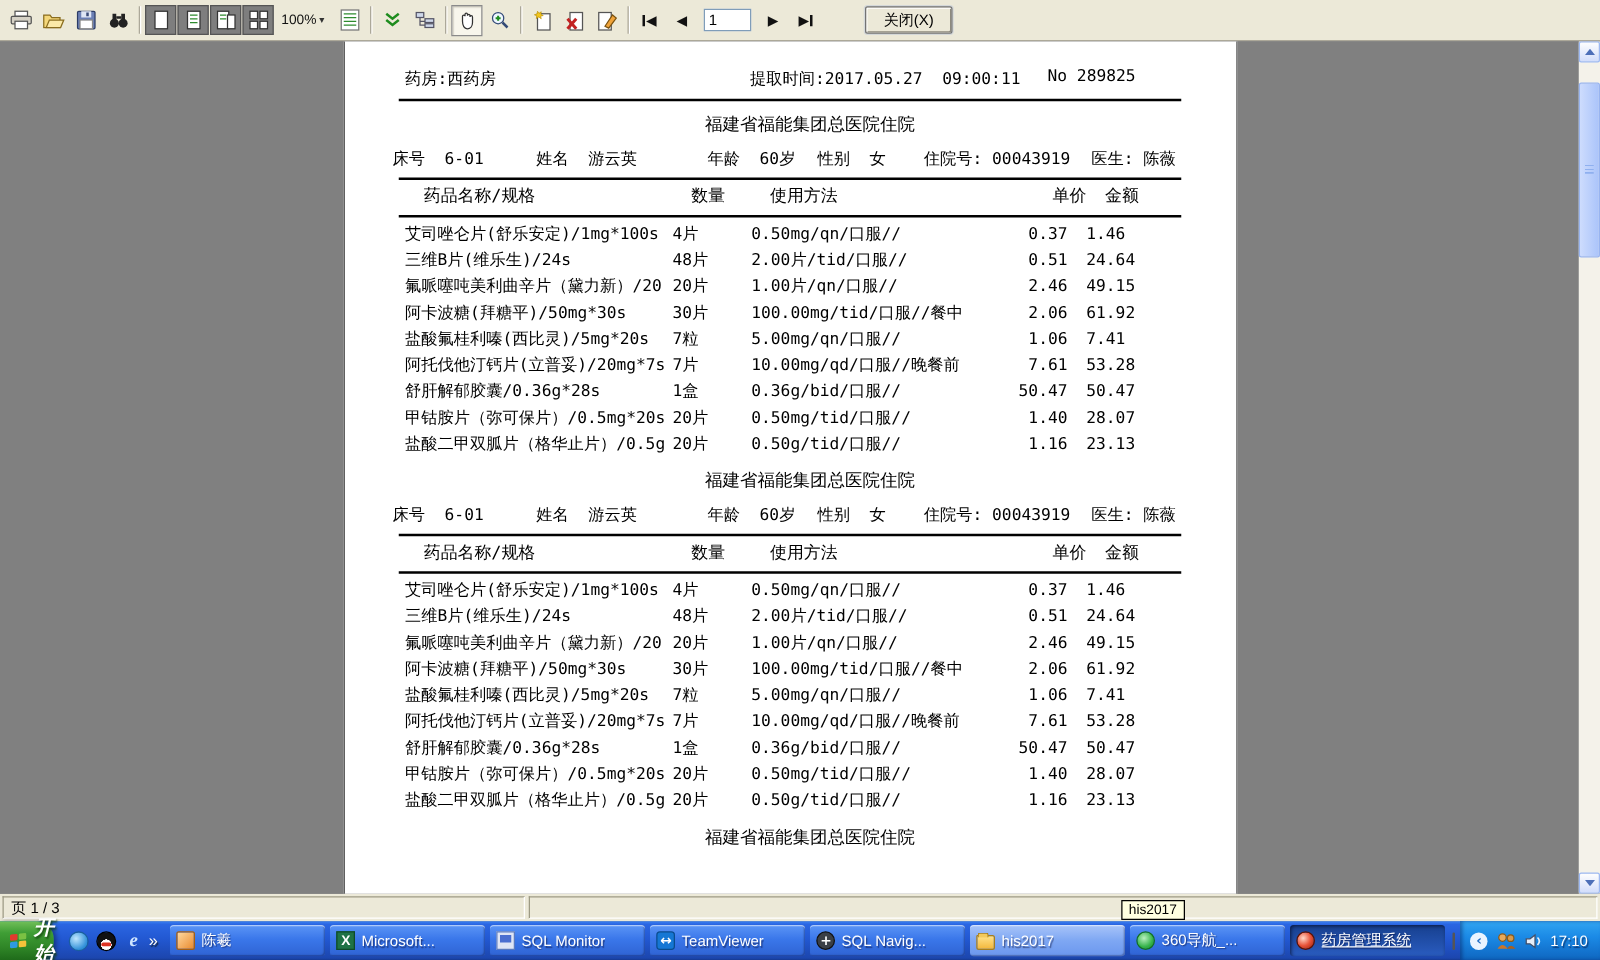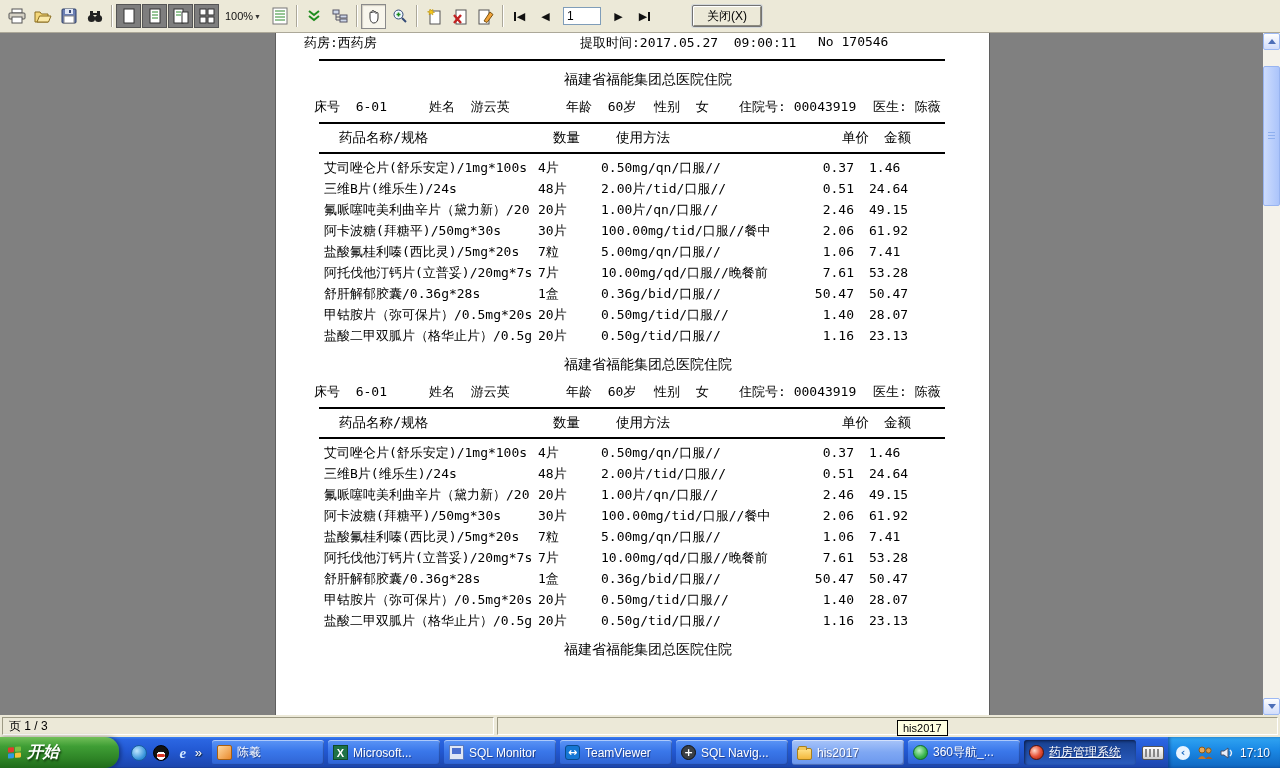--- a/index.html
+++ b/index.html
@@ -44,22 +44,22 @@
   .btn-close-preview { margin-left:34px; height:22px; padding:1px 14px; background:#ece9d8;
     border:1px solid #737373; border-radius:2px; box-shadow:inset 1px 1px 0 #fff, inset -1px -1px 0 #8d8a7e, 0 0 0 1px #7a96df33;
     font:12px "Liberation Sans",sans-serif; color:#000; }
 
   
   .docarea { flex:1 1 auto; position:relative; overflow:hidden; background:#808080; }
   .page { position:absolute; left:275px; top:0; width:715px; min-height:120%; background:#fff;
     border-left:1px solid #5f5f5f; border-right:1px solid #5f5f5f;
     font-family:"DejaVu Sans Mono","DejaVu Sans",monospace; color:#000; padding-bottom:60px; }
   .doc-title { text-align:center; font-size:20px; margin-top:10px; letter-spacing:1px; }
-  .doc-meta { display:grid; grid-template-columns:276px 238px auto; padding:0 44px 0 28px;
-    font-size:13px; margin-top:1px; white-space:pre; }
+  .doc-meta { display:grid; grid-template-columns:276px 238px auto; padding:0 44px 0 48px;
+    font-size:13px; margin-top:21px; white-space:pre; }
   .rule { border-top:2px solid #000; margin:6px 44px 0 43px; }
   .rule.thin { margin-top:7px; }
   .hospital { text-align:center; font-size:14px; margin-top:10px;margin-left:31px; }
   .patient { display:grid; grid-template-columns:115px 137px 88px 85px 134px auto;
     padding:0 44px 0 38px; font-size:13px; margin-top:9px; white-space:pre; }
   .thead, .trow { display:grid; grid-template-columns:214px 63px 196px 57px auto; padding:0 44px 0 48px; }
   .thead { font-size:13.5px; margin-top:5px; line-height:17px;margin-left:15px; }
   .tbody { margin-top:3px; }
   .trow { font-size:13px; line-height:21px; }
   .c-price { text-align:right; }
@@ -77,21 +77,21 @@
   .sb-btn.down .sb-arrow { border-top:5px solid #4d6fb8; }
   .sb-thumb { position:absolute; left:0; top:33px; width:17px; height:140px; border:1px solid #98b4f0; border-radius:2px;
     background:linear-gradient(90deg,#cddcfd,#abc4fa); }
   .sb-thumb::after { content:""; position:absolute; left:4px; right:4px; top:50%; height:7px; margin-top:-4px;
     background:repeating-linear-gradient(180deg,#8fb0ef 0 1px,transparent 1px 3px); }
 
   
   .statusbar { height:22px; flex:0 0 22px; background:#ece9d8; display:flex; gap:3px; padding:2px 2px; }
   .sb-panel { border:1px solid; border-color:#9d9a84 #ffffff #ffffff #9d9a84; font-size:12px;
     display:flex; align-items:center; padding:0 6px; color:#000; }
-  .sb-panel.left { width:492px; } .sb-panel.rightp { flex:1; }
+  .sb-panel.left { width:418px; } .sb-panel.rightp { flex:1; }
 
   
   .tooltip { position:absolute; left:897px; top:720px; background:#ffffe1; border:1px solid #000;
     font:11px "Liberation Sans",sans-serif; padding:1px 5px; z-index:50; }
 
   
   .taskbar { height:31px; flex:0 0 31px; display:flex; align-items:stretch;
     background:linear-gradient(180deg,#3a80f2 0%,#2b66e2 8%,#2258d2 45%,#1c46ae 95%,#163a92 100%); }
   .start-btn { width:119px; display:flex; align-items:center; gap:6px; padding-left:8px; cursor:pointer;
     background:linear-gradient(180deg,#71bf59 0%,#3f9e35 30%,#2e8426 70%,#1f6b1a 100%);
@@ -101,21 +101,21 @@
   .flag i { display:block; border-radius:1px; }
   .flag .f1{background:#e23a2e;} .flag .f2{background:#7bc143;} .flag .f3{background:#2e9ae2;} .flag .f4{background:#f6c23a;}
   .quick-launch { display:flex; align-items:center; gap:6px; padding:0 8px 0 12px; }
   .ql-icon { width:16px; height:16px; display:inline-block; cursor:pointer; }
   .icon-360-browser { border-radius:50%; background:radial-gradient(circle at 35% 35%,#bfe6ff,#2f8fd8 70%); border:1px solid #1a5f9e; }
   .icon-qq { border-radius:50%; background:radial-gradient(circle at 50% 70%,#fff 0 35%,#111 36%); border:1px solid #000; position:relative; }
   .icon-qq::after { content:""; position:absolute; left:3px; right:3px; bottom:3px; height:3px; background:#d32; border-radius:2px; }
   .icon-internet-explorer { color:#cfe6ff; font:italic bold 15px "Liberation Serif",serif; text-align:center; line-height:16px; }
   .ql-chevron { color:#fff; font-size:13px; margin-left:-2px; cursor:pointer; text-shadow:1px 1px 1px #123; }
   .task-buttons { display:flex; align-items:flex-start; }
-  .task-btn { width:112px; height:25px; margin:3px 2px 0; border-radius:3px; cursor:pointer;
+  .task-btn { width:124px; height:25px; margin:3px 2px 0; border-radius:3px; cursor:pointer;
     background:linear-gradient(180deg,#5c95f6,#3a77ea 45%,#2f63d3);
     box-shadow:inset 0 1px 0 rgba(255,255,255,.5), inset -1px -1px 1px rgba(0,0,40,.3);
     color:#fff; display:flex; align-items:center; gap:5px; padding:0 5px; font-size:12px; overflow:hidden; white-space:nowrap; }
   .task-btn.active { background:linear-gradient(180deg,#a8c4f9,#7ea7f3 50%,#6b97ee); }
   .task-btn.pressed { background:linear-gradient(180deg,#17408f,#2a5cc0); box-shadow:inset 1px 1px 3px rgba(0,0,20,.6);text-decoration:underline; }
   .tb-icon { width:15px; height:15px; flex:0 0 15px; display:inline-block; }
   .tb-label { text-shadow:1px 1px 1px rgba(0,0,40,.5); overflow:hidden; text-overflow:ellipsis; }
   .icon-qq-chat { border-radius:2px; background:linear-gradient(135deg,#ffd9a0,#e98a2e); border:1px solid #a85f10; }
   .icon-excel { background:#1f7246; border:1px solid #0e4a2a; color:#fff; font:bold 11px "Liberation Sans",sans-serif;
     text-align:center; line-height:14px; }
@@ -296,21 +296,21 @@
         <span class="vbar"></span>
       </span>
     <button class="btn-close-preview">关闭(X)</button>
   </div>
 
   <div class="docarea">
     <div class="page">
       <div class="doc-meta">
         <span>药房:西药房</span>
         <span>提取时间:2017.05.27  09:00:11</span>
-        <span>No 170546</span>
+        <span>No 289825</span>
       </div>
       <div class="rule thin"></div>
       <div id="sections">
   <div class="section">
     <div class="hospital">福建省福能集团总医院住院</div>
     <div class="patient">
       <span>床号  6-01</span>
       <span>姓名  游云英</span>
       <span>年龄  60岁</span>
       <span>性别  女</span>

